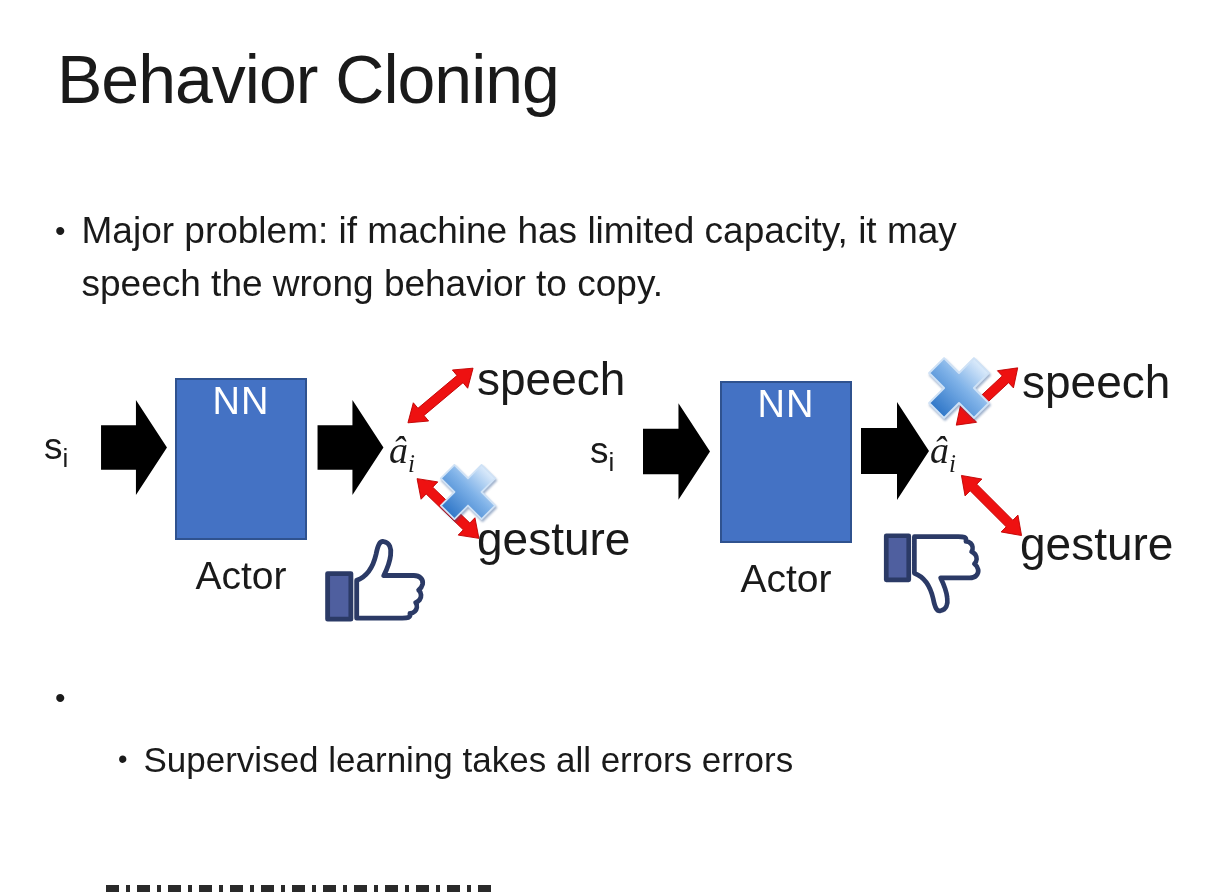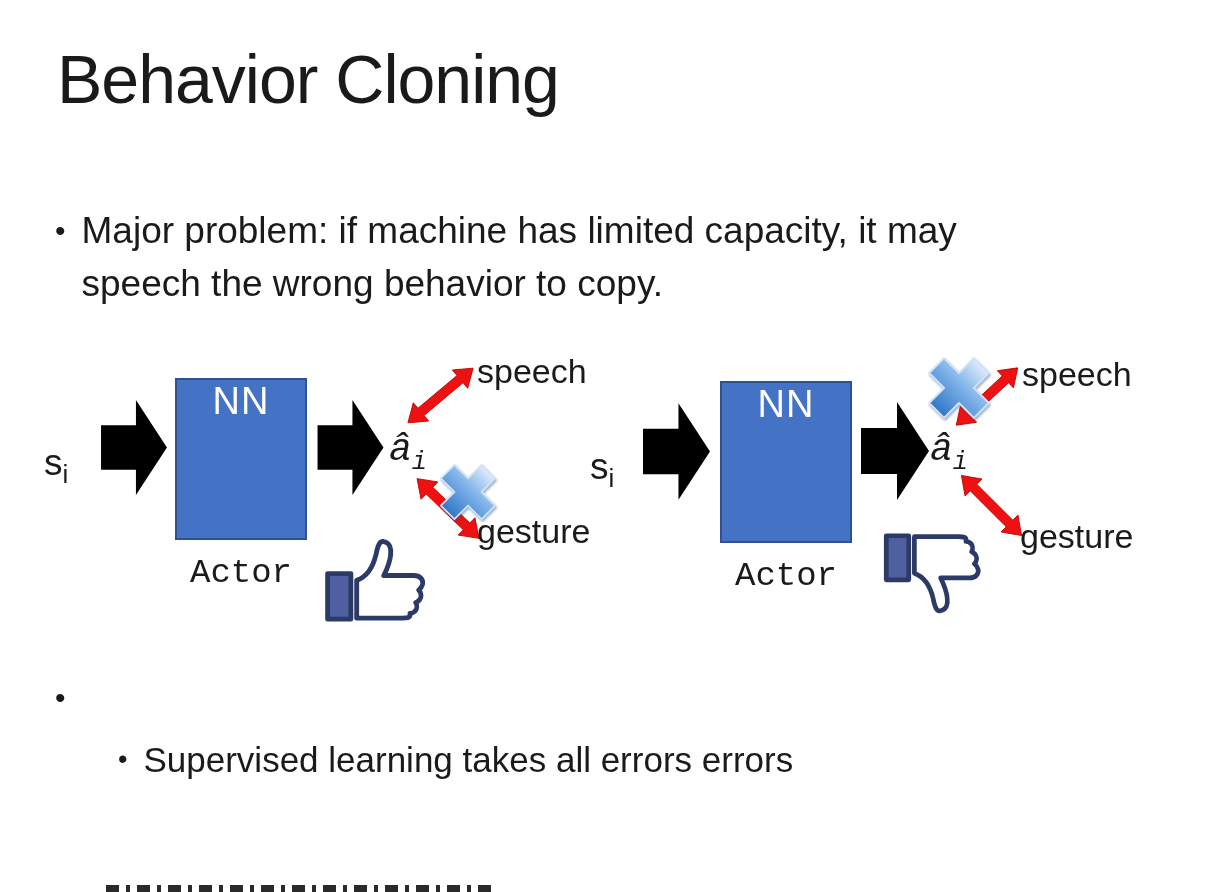--- a/index.html
+++ b/index.html
@@ -19,36 +19,36 @@
 
   .bullet{display:flex;align-items:flex-start;position:absolute;}
   .bullet .dot{flex:0 0 auto;margin-right:16px;}
   .b1{left:55px;top:205px;width:1030px;font-size:37px;line-height:1.42;}
   .b1 .dot{font-size:30px;line-height:1.75;}
   .b2{left:55px;top:674px;width:1110px;font-size:37px;line-height:1.3;}
   .b2 .dot{font-size:30px;line-height:1.6;}
   .b3{left:118px;top:737px;width:1000px;font-size:35px;line-height:1.3;}
   .b3 .dot{font-size:27px;line-height:1.65;}
 
-  .io-label{font-size:37px;margin-top:16px;}
+  .io-label{font-size:37px;}
   .io-label sub{font-size:26px;}
-  .out-label{font-family:Liberation Mono, monospace;font-style:italic;font-size:38px;}
+  .out-label{font-family:Liberation Serif, serif;font-style:italic;font-size:38px;}
   .out-label sub{font-size:25px;}
 
   .nn-box{width:132px;height:162px;background:var(--nn-box-fill);
           border:2px solid var(--nn-box-border);box-sizing:border-box;
           display:flex;justify-content:center;}
   .nn-box .nn{color:var(--nn-text);font-size:38px;letter-spacing:1px;}
-  .caption{font-size:34px;font-family:Liberation Mono, monospace;}
+  .caption{font-size:39px;}
 
   svg{display:block;overflow:visible;}
   .flow-shape{fill:var(--flow-arrow);}
   .red-shape{fill:var(--branch-arrow);stroke:var(--branch-arrow-edge);stroke-width:1;}
   .branch{transform-origin:center center;}
-  .branch-label{font-size:34px;}
+  .branch-label{font-size:46px;}
 
   .cross{filter:drop-shadow(1px 2px 1px rgba(40,80,140,.45));}
   .xstop-a{stop-color:var(--cross-light);}
   .xstop-b{stop-color:var(--cross-mid);}
   .xstop-c{stop-color:var(--cross-dark);}
   .xshape{stroke:var(--cross-edge);stroke-width:3;stroke-linejoin:round;}
 
   .cuff{fill:var(--icon-cuff);stroke:var(--icon-outline);stroke-linejoin:round;}
   .hand{fill:#FFFFFF;stroke:var(--icon-outline);stroke-linejoin:round;stroke-linecap:round;}
   .flipped{transform:scaleY(-1);}

